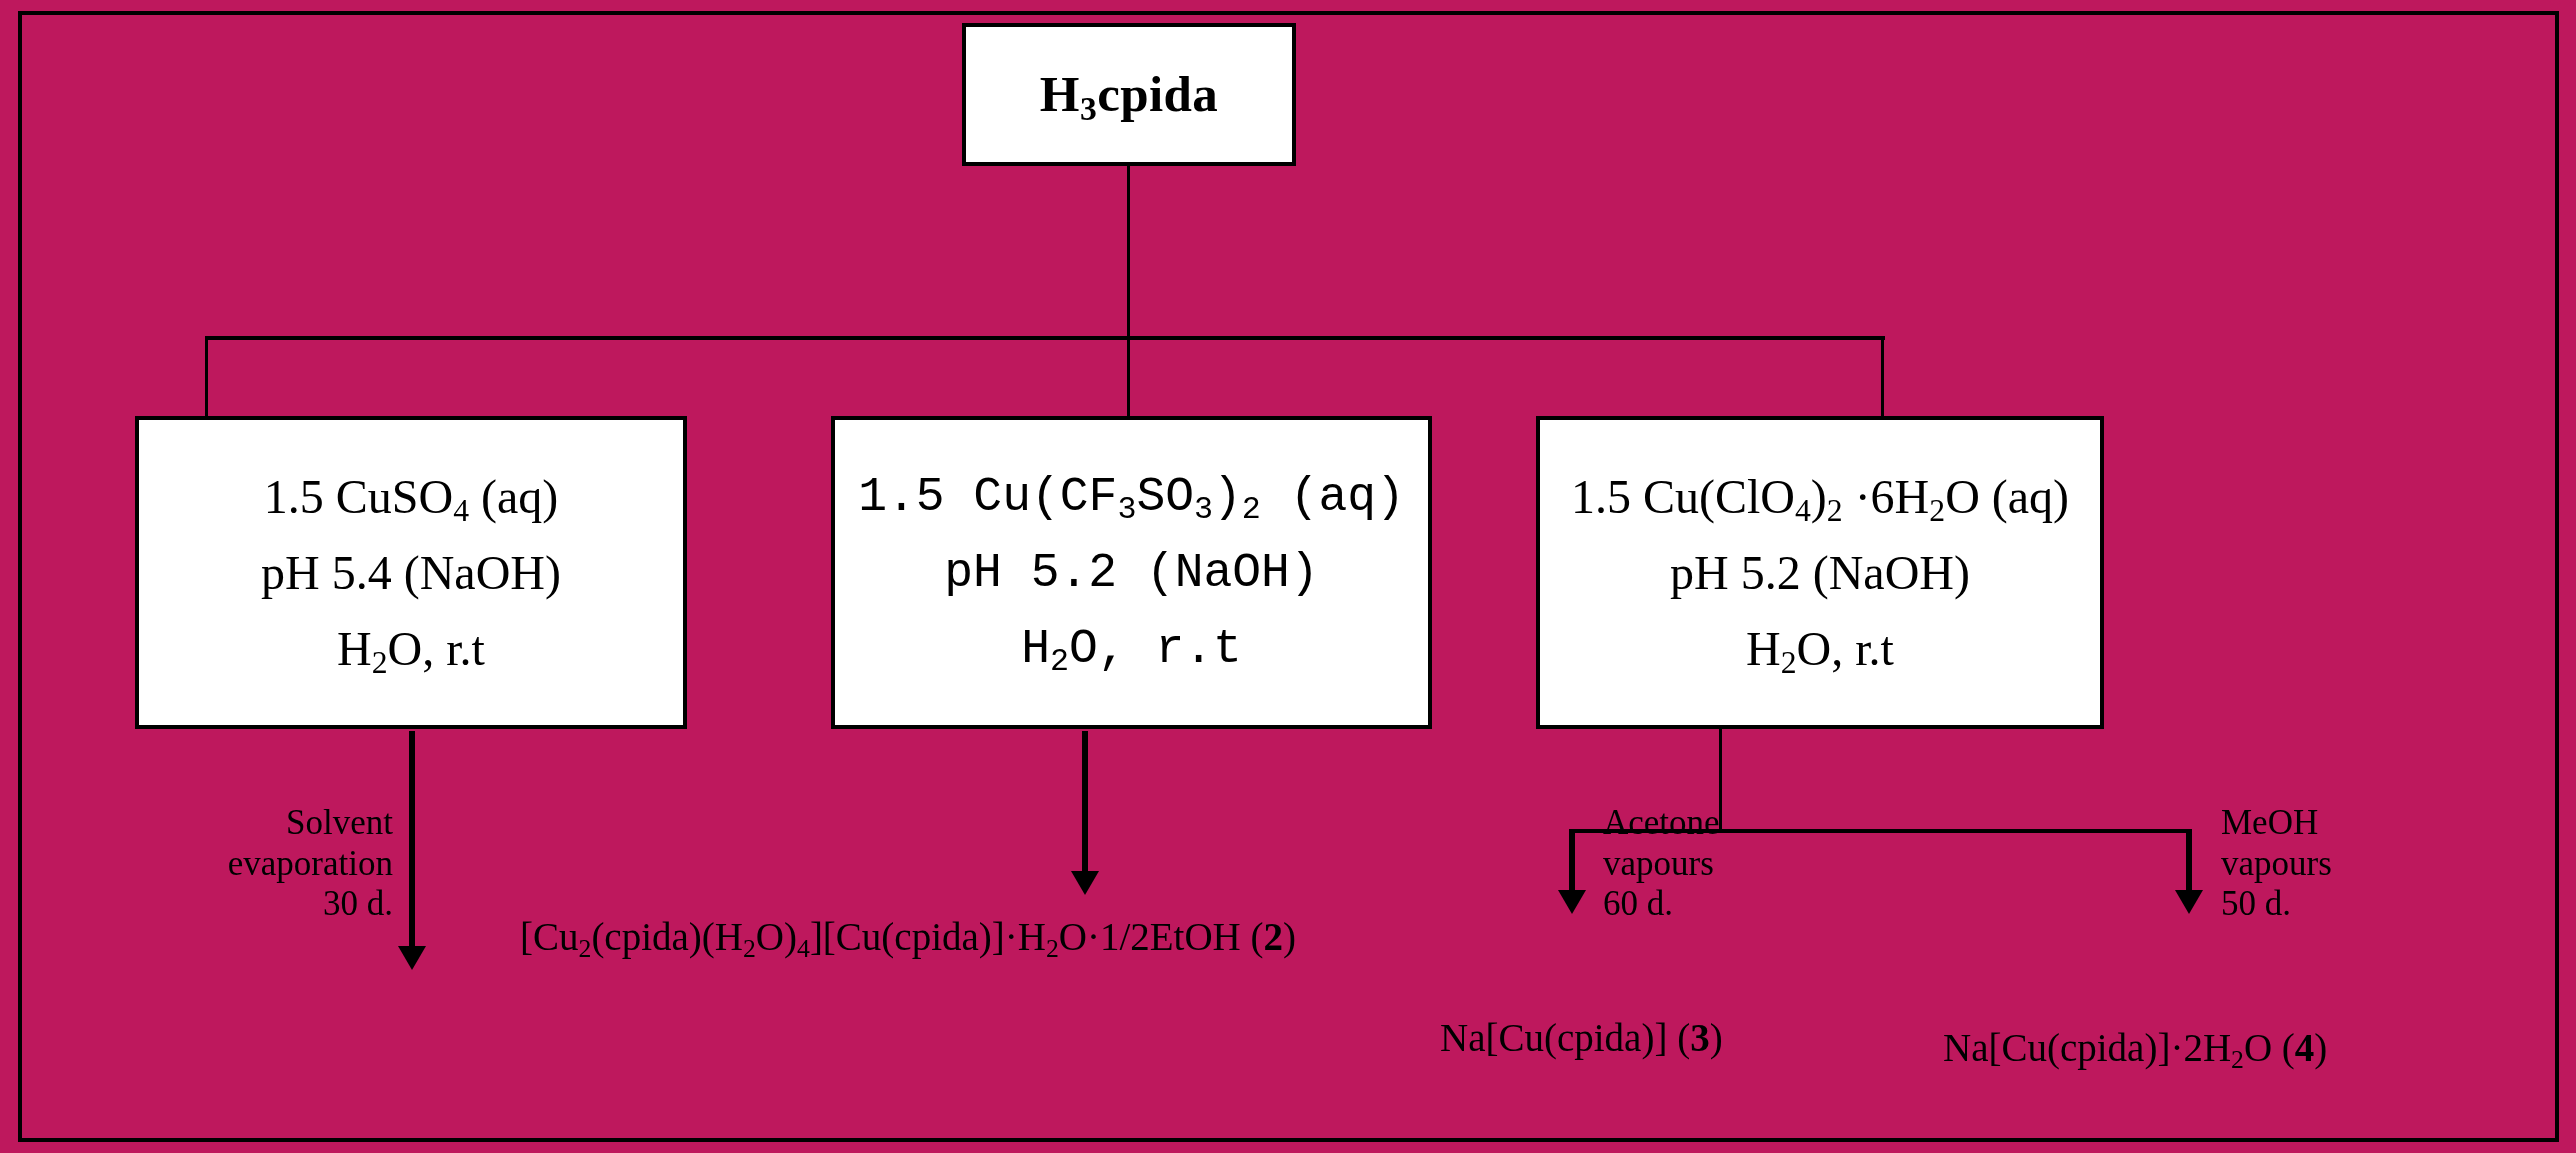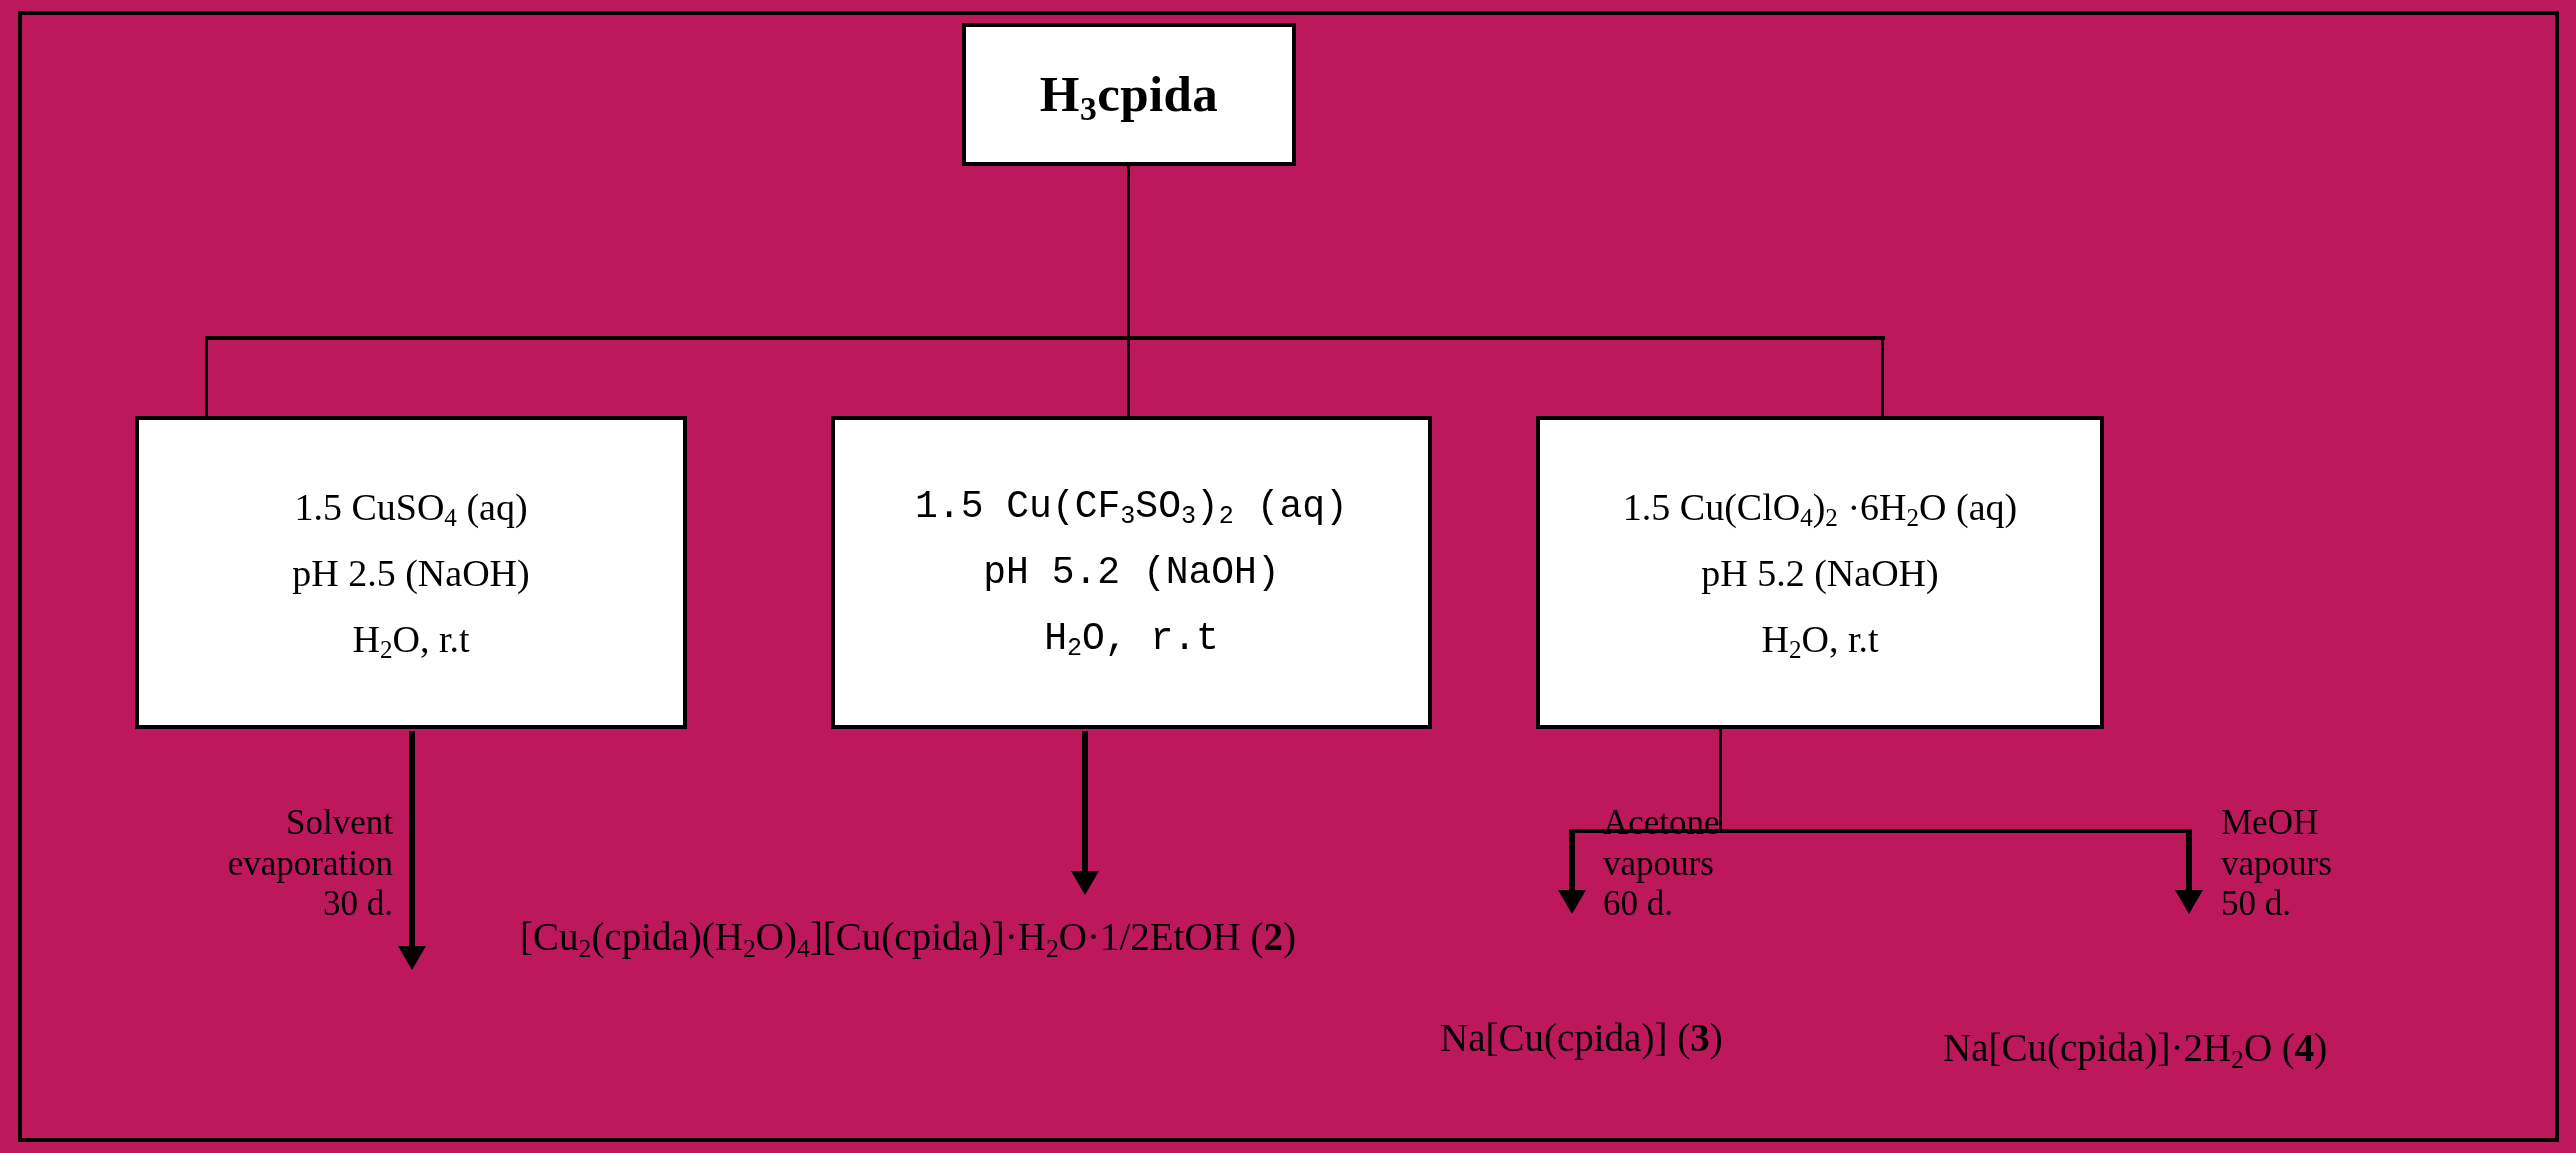--- a/index.html
+++ b/index.html
@@ -58,21 +58,21 @@
 
   .cond-box {
     top: 416px;
     height: 313px;
   }
   .cond-box-1 { left: 135px;  width: 552px; }
   .cond-box-2 { left: 831px; width: 601px; font-family: Liberation Mono, monospace; }
   .cond-box-3 { left: 1536px; width: 568px; }
 
   .cond-box .node-line {
-    font-size: 38px;
+    font-size: 48px;
     line-height: 1;
     margin: 14px 0;
     white-space: nowrap;
   }
 
   sub {
     font-size: 0.66em;
     vertical-align: baseline;
     position: relative;
     top: 0.27em;
@@ -142,21 +142,21 @@
   <div class="vline" style="left:1127px; top:165px; height:174px;"></div>
 
   <div class="hline" style="left:205px; top:336px; width:1680px;"></div>
 
   <div class="vline" style="left:205px; top:336px; height:81px;"></div>
   <div class="vline" style="left:1127px; top:336px; height:81px;"></div>
   <div class="vline" style="left:1881px; top:336px; height:81px;"></div>
 
   <div class="node-box cond-box cond-box-1">
     <div class="node-line">1.5 CuSO<sub>4</sub> (aq)</div>
-    <div class="node-line">pH 2.5 (NaOH)</div>
+    <div class="node-line">pH 5.4 (NaOH)</div>
     <div class="node-line">H<sub>2</sub>O, r.t</div>
   </div>
 
   <div class="node-box cond-box cond-box-2">
     <div class="node-line">1.5 Cu(CF<sub>3</sub>SO<sub>3</sub>)<sub>2</sub> (aq)</div>
     <div class="node-line">pH 5.2 (NaOH)</div>
     <div class="node-line">H<sub>2</sub>O, r.t</div>
   </div>
 
   <div class="node-box cond-box cond-box-3">

